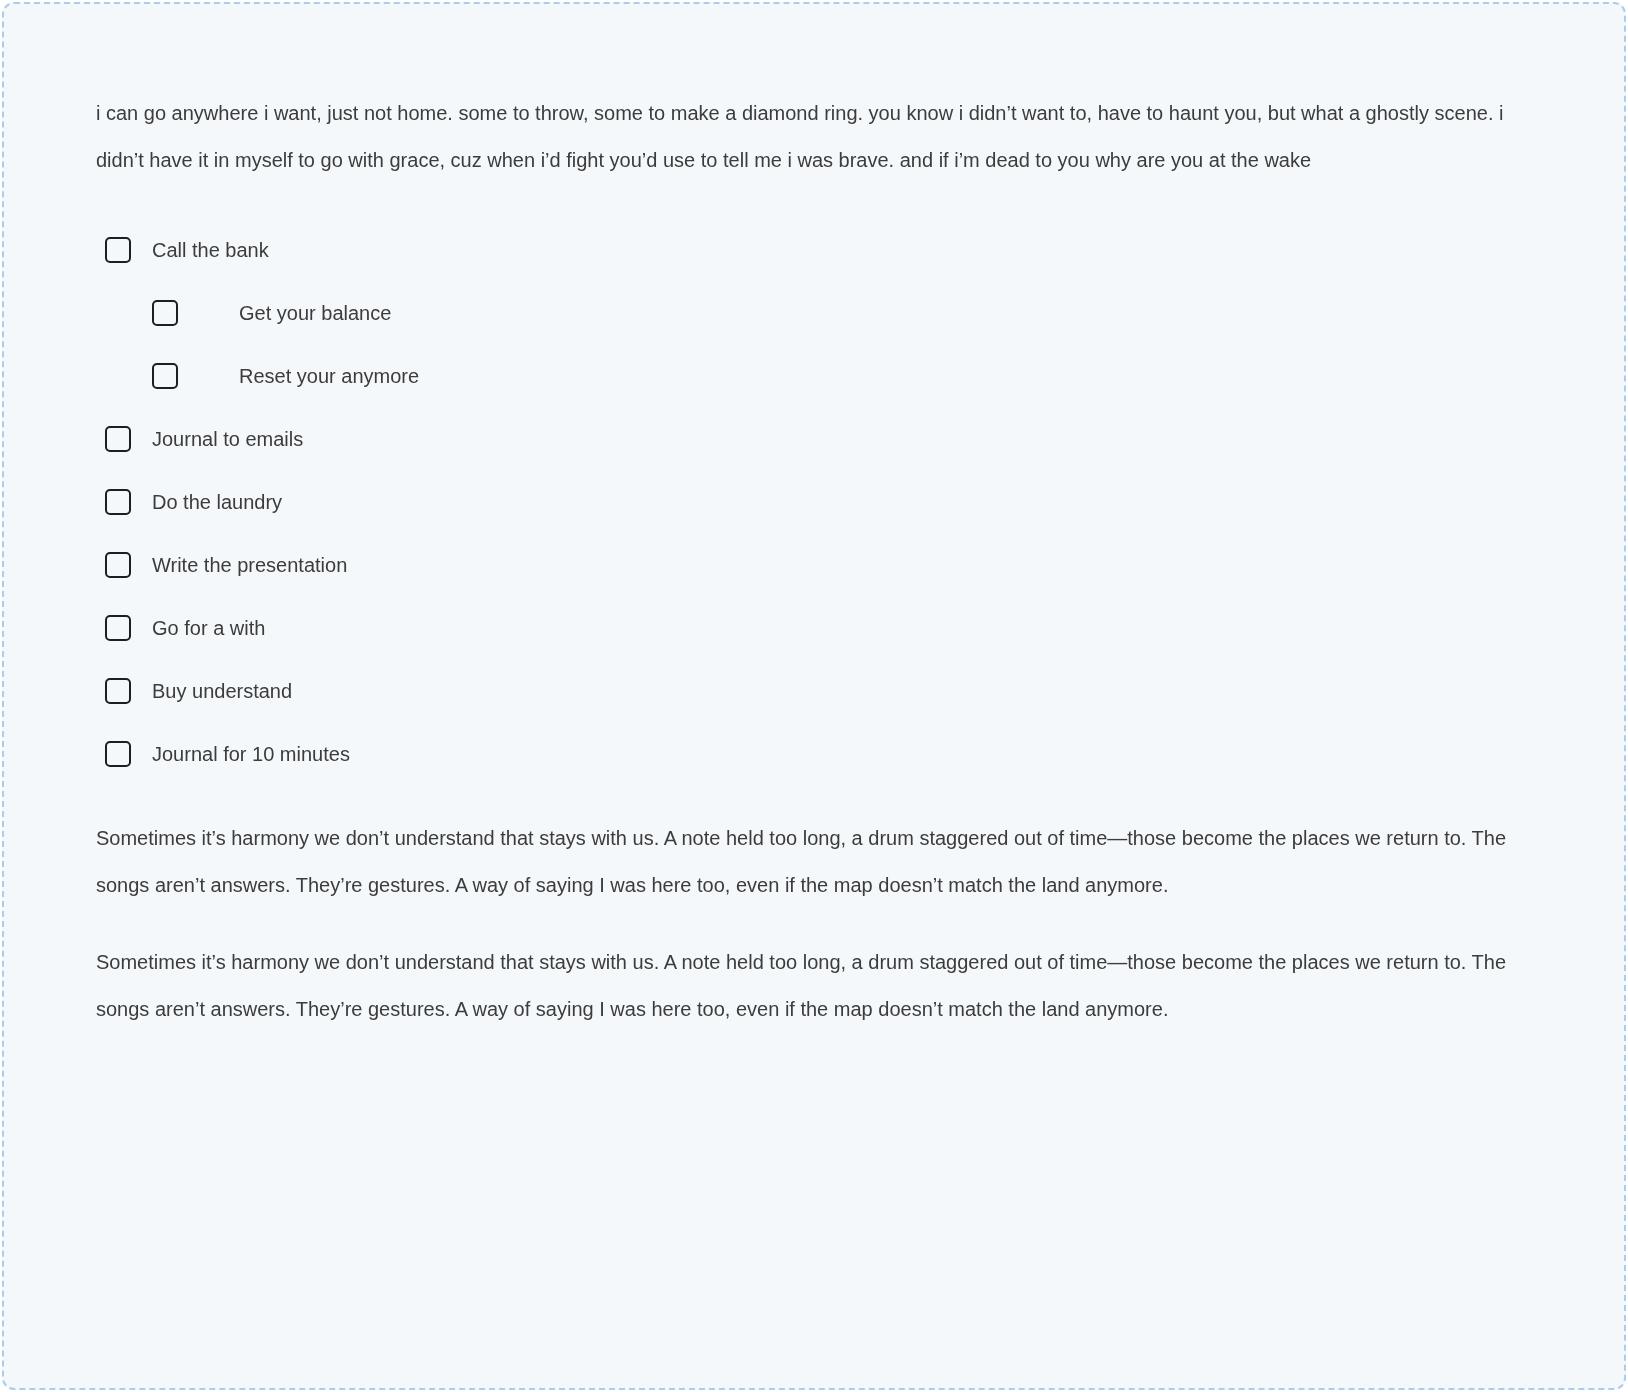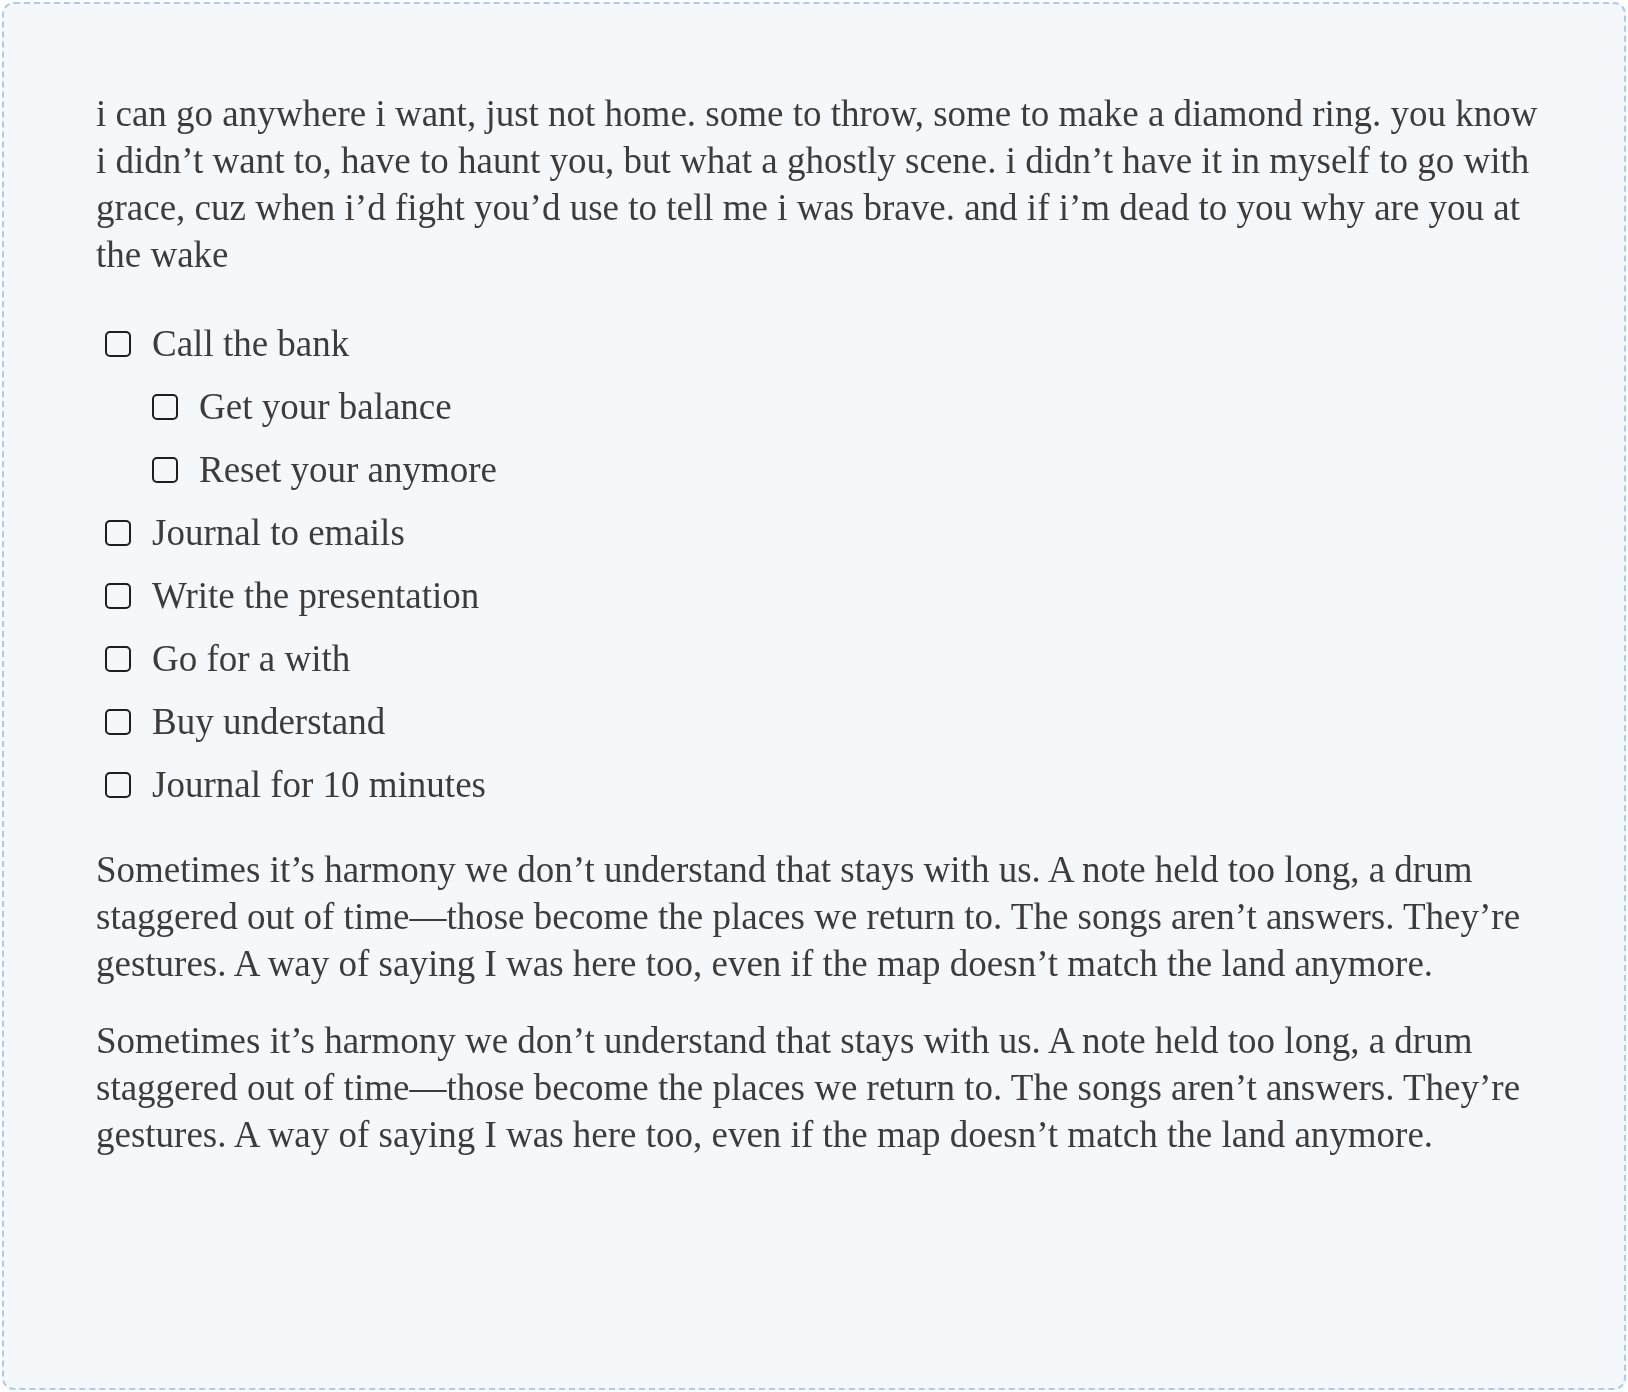--- a/index.html
+++ b/index.html
@@ -16,22 +16,22 @@
     top: 2px; left: 2px;
     width: 1624px;
     height: 1388px;
     border: 2px dashed #a9cdf1;
     border-radius: 12px;
     background: #f4f8fb;
     overflow: hidden;
   }
   .content {
     padding: 86px 78px 60px 92px;
-    font-family: Liberation Serif, serif;
-    font-size: 37px;
+    font-family: Liberation Sans, sans-serif;
+    font-size: 20px;
     color: #3c3c3c;
   }
   .para {
     margin: 0;
     line-height: 47px;
     max-width: 1466px;
   }
   .para-outro {
     margin-bottom: 30px;
   }
@@ -44,20 +44,21 @@
     padding: 0 0 0 9px;
     text-align: center;
   }
   .check-item {
     display: flex;
     align-items: center;
     margin-bottom: 33px;
   }
   .check-item.nested {
     padding-left: 47px;
+    gap: 40px;
   }
   .checkbox {
     flex: 0 0 auto;
     width: 26px;
     height: 26px;
     border: 2.5px solid #1e1e1e;
     border-radius: 5px;
     background: transparent;
     margin-right: 21px;
     cursor: pointer;
@@ -86,20 +87,24 @@
       <li class="check-item nested">
         <span class="checkbox"></span>
         <span class="check-label">Reset your anymore</span>
       </li>
       <li class="check-item">
         <span class="checkbox"></span>
         <span class="check-label">Journal to emails</span>
       </li>
       <li class="check-item">
         <span class="checkbox"></span>
+        <span class="check-label">Do the laundry</span>
+      </li>
+      <li class="check-item">
+        <span class="checkbox"></span>
         <span class="check-label">Write the presentation</span>
       </li>
       <li class="check-item">
         <span class="checkbox"></span>
         <span class="check-label">Go for a with</span>
       </li>
       <li class="check-item">
         <span class="checkbox"></span>
         <span class="check-label">Buy understand</span>
       </li>

